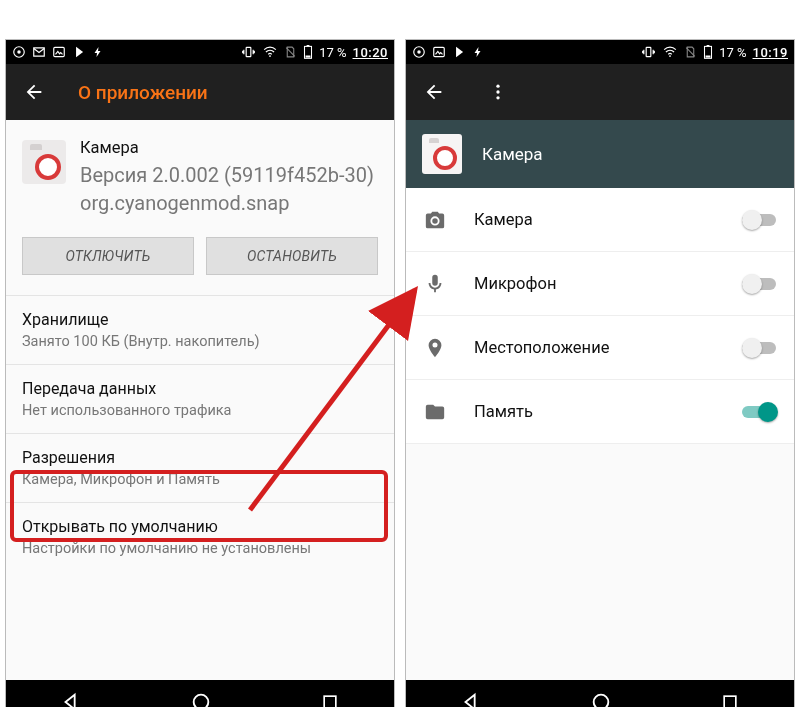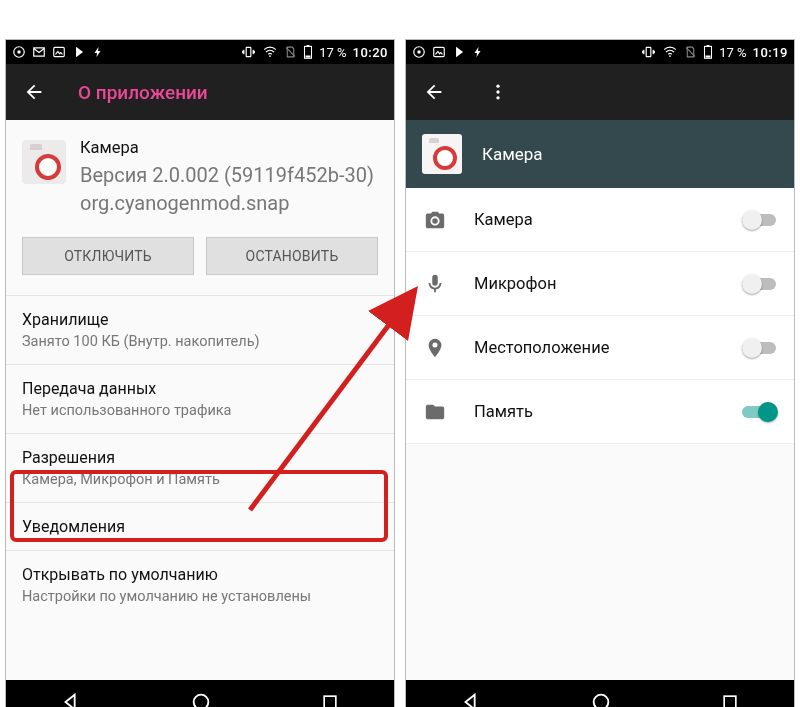--- a/index.html
+++ b/index.html
@@ -40,27 +40,27 @@
     background: #000;
     color: #fff;
     display: flex;
     align-items: center;
     font-size: 13px;
     padding: 0 6px;
     justify-content: space-between;
   }
   .status .sside { display: flex; align-items: center; gap: 6px; }
   .status svg { display: block; }
-  .status .clk { font-weight: 500; letter-spacing: .5px; }
+  .status .clk { font-weight: 500; letter-spacing: .5px; text-decoration: underline; }
 
   
   .appbar {
     height: 56px;
     background: #202020;
-    color: #ec4899;
+    color: #f97316;
     display: flex;
     align-items: center;
     padding: 0 8px;
     gap: 24px;
   }
   .appbar .title { font-size: 19px; font-weight: 500; flex: 1; }
   .appbar .iconbtn { width: 40px; height: 40px; display:flex; align-items:center; justify-content:center; }
 
   .content { flex: 1; background: #fafafa; overflow: hidden; position: relative; }
 
@@ -92,21 +92,21 @@
     content:"";
     position:absolute;
     width:12px; height:6px;
     background:#d4d0d0;
     border-radius:2px 2px 0 0;
     left:8px; top:4px;
   }
   .appinfo .txt .ttl { font-size: 16.5px; color:#111; margin-bottom:4px; }
   .appinfo .txt .sub { font-size: 20px; color:#777; line-height:1.4; }
 
-  .btnrow { display:flex; gap:12px; padding: 6px 16px 20px 16px; }
+  .btnrow { display:flex; gap:12px; padding: 6px 16px 20px 16px; font-style: italic; }
   .matbtn {
     flex:1;
     height:38px;
     background:#e0e0e0;
     border:1px solid #c8c8c8;
     color:#555;
     font-size:14px;
     letter-spacing:.2px;
     display:flex; align-items:center; justify-content:center;
     cursor:pointer;
@@ -285,23 +285,20 @@
       </div>
       <div class="li">
         <div class="p">Передача данных</div>
         <div class="s">Нет использованного трафика</div>
       </div>
       <div class="li">
         <div class="p">Разрешения</div>
         <div class="s">Камера, Микрофон и Память</div>
       </div>
       <div class="li">
-        <div class="p">Уведомления</div>
-      </div>
-      <div class="li">
         <div class="p">Открывать по умолчанию</div>
         <div class="s">Настройки по умолчанию не установлены</div>
       </div>
 
       <div class="hl" style="left:4px; top:350px; width:378px; height:72px;"></div>
     </div>
 
     <div class="navbar">
       <div class="nbtn">
         <svg width="22" height="22" viewBox="0 0 24 24" fill="none" stroke="#fff" stroke-width="2">

